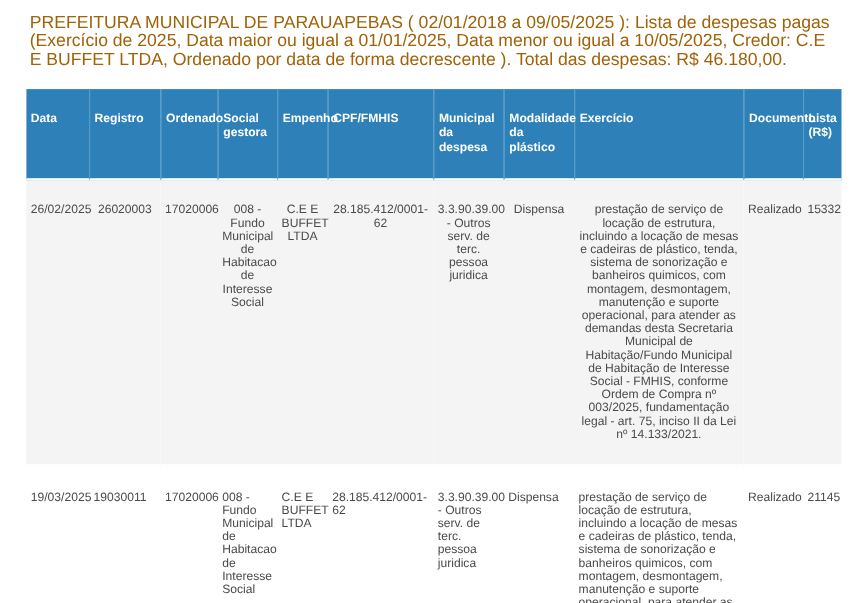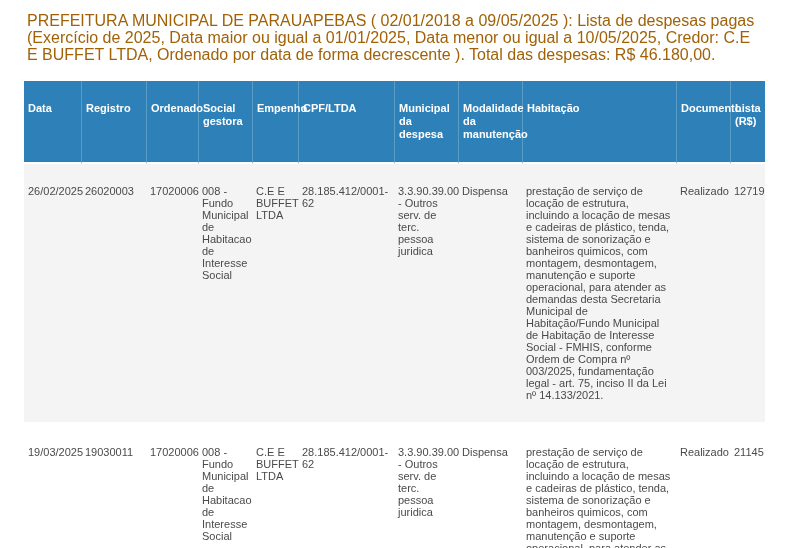--- a/index.html
+++ b/index.html
@@ -46,21 +46,21 @@
     border-bottom: 2px solid #ffffff;
   }
   table.expenses th + th {
     border-left: 1px solid #5a9dc7;
   }
   table.expenses td {
     color: #4a4a4a;
     line-height: 12px;
     border-bottom: 3px solid #ffffff;
   }
-  tr.row-odd td  { background: #f4f4f4; }
+  tr.row-odd td  { background: #f4f4f4; text-align: center; }
   tr.row-even td { background: #ffffff; }
 </style>
 </head>
 <body>
 
 <div class="page">
 
   <p class="summary">PREFEITURA MUNICIPAL DE PARAUAPEBAS ( 02/01/2018 a 09/05/2025 ): Lista de despesas pagas (Exercício de 2025, Data maior ou igual a 01/01/2025, Data menor ou igual a 10/05/2025, Credor: C.E E BUFFET LTDA, Ordenado por data de forma decrescente ). Total das despesas: R$ 46.180,00.</p>
 
   <table class="expenses">
@@ -77,41 +77,41 @@
       <col style="width:54px">
       <col style="width:35px">
     </colgroup>
     <thead>
       <tr>
         <th>Data</th>
         <th>Registro</th>
         <th>Ordenado</th>
         <th>Social gestora</th>
         <th>Empenho</th>
-        <th>CPF/LTDA</th>
+        <th>CPF/FMHIS</th>
         <th>Municipal da despesa</th>
-        <th>Modalidade da manutenção</th>
-        <th>Habitação</th>
+        <th>Modalidade da plástico</th>
+        <th>Exercício</th>
         <th>Documento</th>
         <th>Lista (R$)</th>
       </tr>
     </thead>
     <tbody>
       <tr class="row-odd">
         <td>26/02/2025</td>
         <td>26020003</td>
         <td>17020006</td>
         <td>008 - Fundo Municipal de Habitacao de Interesse Social</td>
         <td>C.E E BUFFET LTDA</td>
         <td>28.185.412/0001-62</td>
         <td>3.3.90.39.00 - Outros serv. de terc. pessoa juridica</td>
         <td>Dispensa</td>
         <td>prestação de serviço de locação de estrutura, incluindo a locação de mesas e cadeiras de plástico, tenda, sistema de sonorização e banheiros quimicos, com montagem, desmontagem, manutenção e suporte operacional, para atender as demandas desta Secretaria Municipal de Habitação/Fundo Municipal de Habitação de Interesse Social - FMHIS, conforme Ordem de Compra nº 003/2025, fundamentação legal - art. 75, inciso II da Lei nº 14.133/2021.</td>
         <td>Realizado</td>
-        <td>12719</td>
+        <td>15332</td>
       </tr>
       <tr class="row-even">
         <td>19/03/2025</td>
         <td>19030011</td>
         <td>17020006</td>
         <td>008 - Fundo Municipal de Habitacao de Interesse Social</td>
         <td>C.E E BUFFET LTDA</td>
         <td>28.185.412/0001-62</td>
         <td>3.3.90.39.00 - Outros serv. de terc. pessoa juridica</td>
         <td>Dispensa</td>

